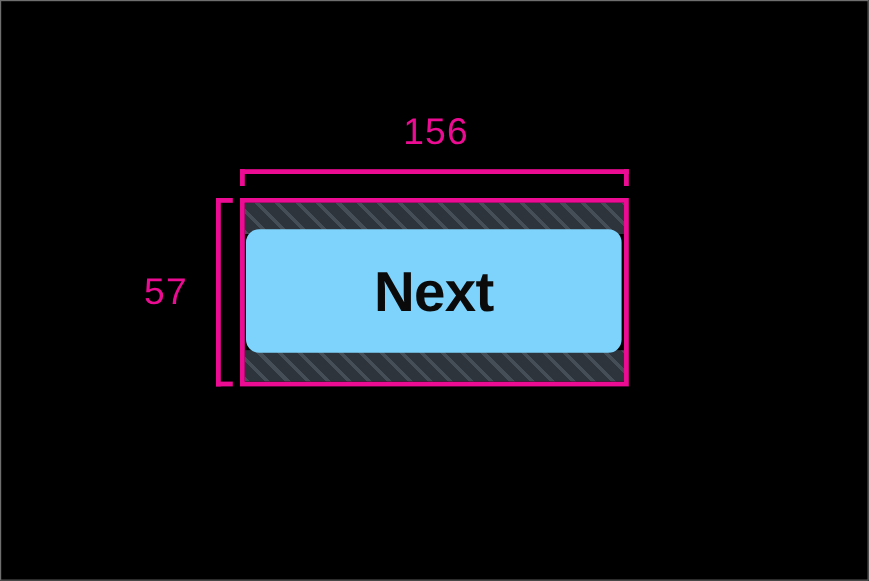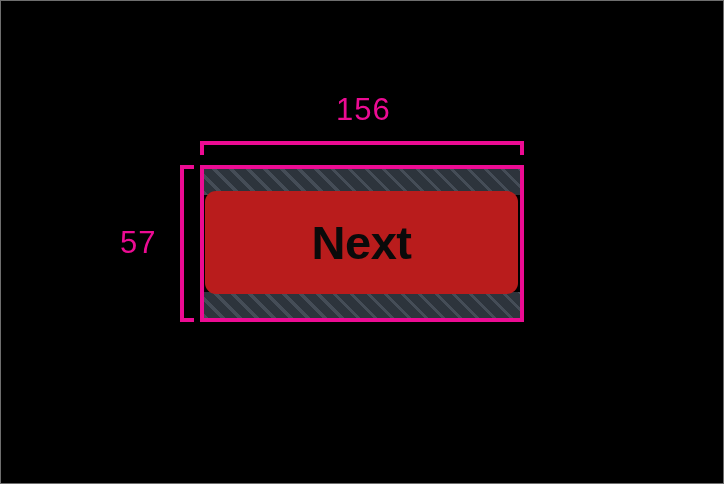--- a/index.html
+++ b/index.html
@@ -138,21 +138,21 @@
   #hatch-bottom { height: 26px; }
 
   
   #button-surface {
     position: absolute;
     left: 1px;
     top: 22px;
     width: 313px;
     height: 103px;
     border-radius: 11px;
-    background: #b91c1c;
+    background: #7dd3fc;
     display: flex;
     align-items: center;
     justify-content: center;
   }
   #button-label {
     color: #0a0a0a;
     font-size: 47px;
     font-weight: bold;
     line-height: 47px;
     letter-spacing: -0.5px;

